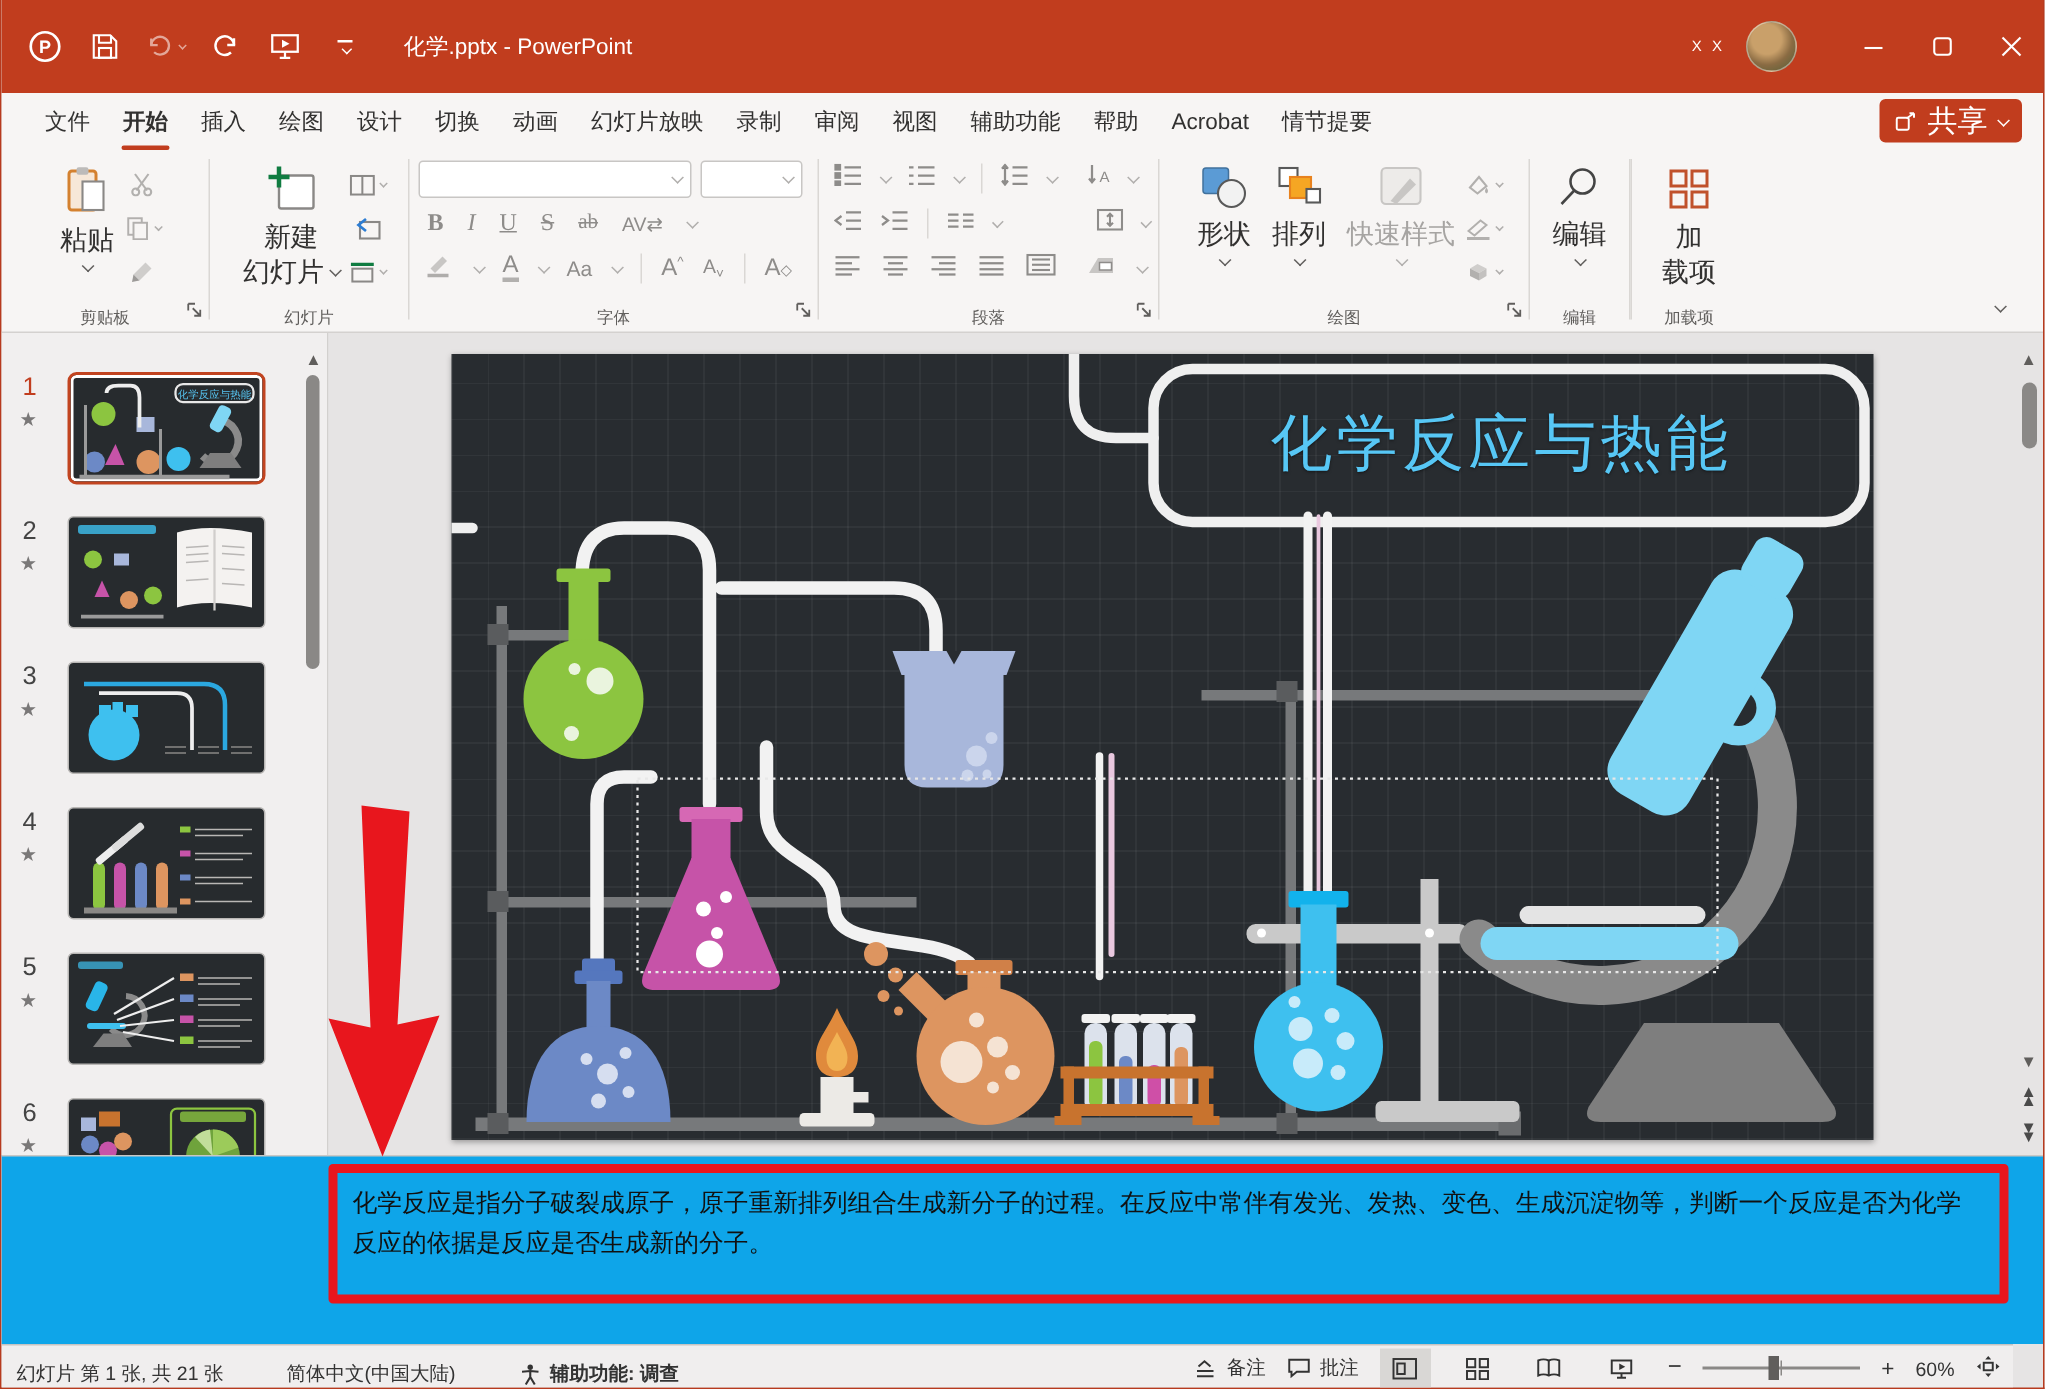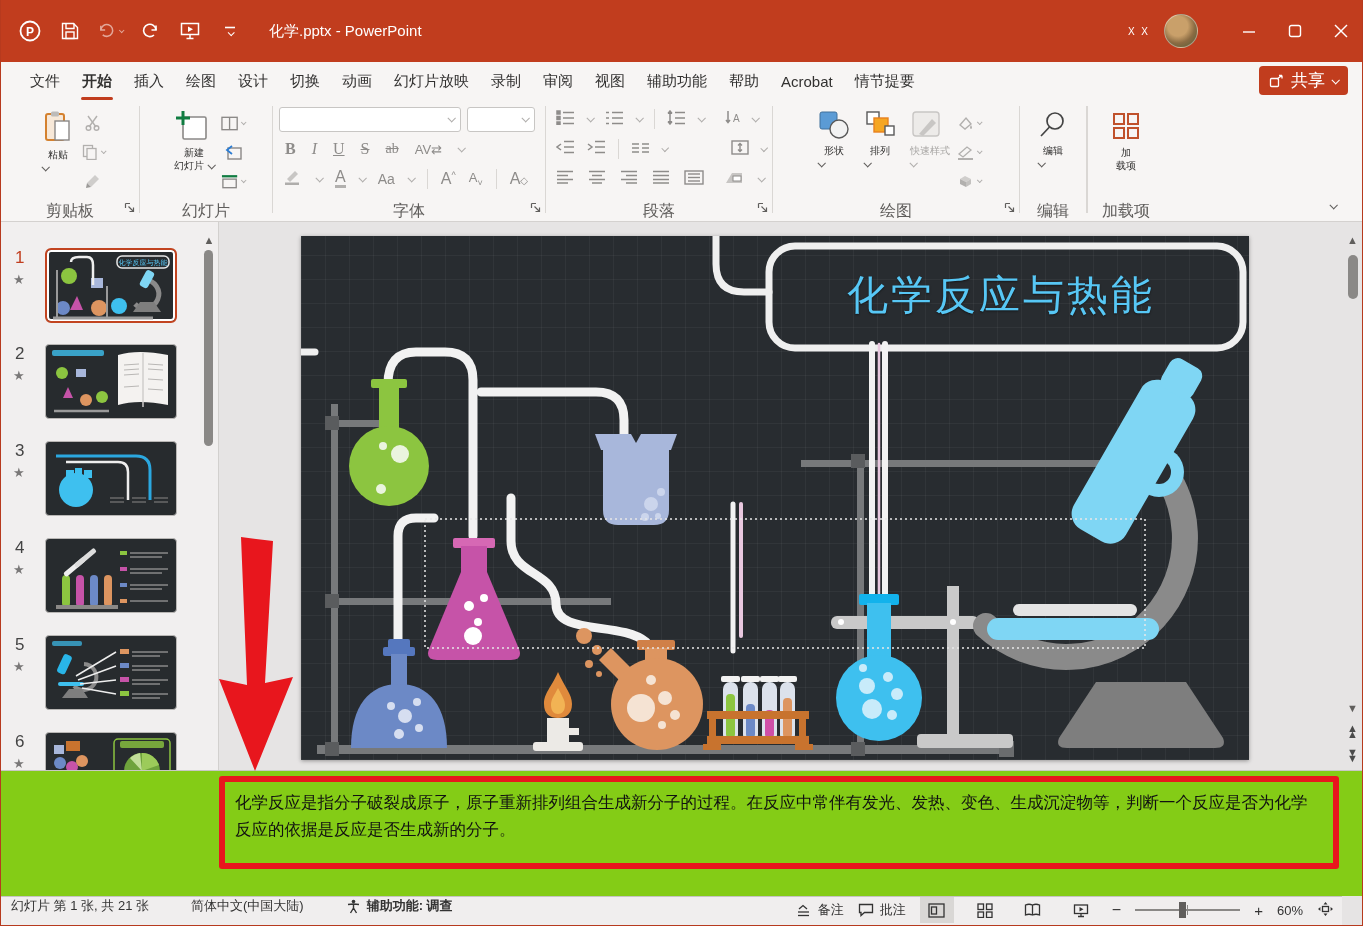--- a/index.html
+++ b/index.html
@@ -17,29 +17,29 @@
   .tb-right { position:absolute; right:0; top:0; height:62px; display:flex; align-items:center; }
   .username { font-size:10px; letter-spacing:2px; margin-right:14px; }
   .avatar { width:34px; height:34px; border-radius:50%; background:radial-gradient(circle at 40% 35%, #c9a06a 0 35%, #8a6b43 60%, #4f5d35 100%); margin-right:28px; border:1px solid rgba(255,255,255,.4); }
   .winbtn { width:46px; height:62px; display:flex; align-items:center; justify-content:center; }
 
   
   .tabrow { position:absolute; left:0; top:62px; width:1363px; height:38px; background:#F7F5F4; display:flex; align-items:center; padding-left:18px; gap:0; }
   .rtab { font-size:15px; color:#323130; padding:0 11px; height:38px; display:flex; align-items:center; position:relative; white-space:nowrap; }
   .rtab.active { font-weight:bold; }
   .rtab.active::after { content:""; position:absolute; left:10px; right:10px; bottom:0; height:3px; background:#C13D1E; border-radius:2px; }
-  .share-btn { position:absolute; right:16px; top:4px; height:29px; background:#C13D1E; border-radius:4px; color:#fff; font-size:17px; display:flex; align-items:center; gap:7px; padding:0 10px; }
+  .share-btn { position:absolute; right:16px; top:4px; height:29px; background:#C13D1E; border-radius:4px; color:#fff; font-size:20px; display:flex; align-items:center; gap:7px; padding:0 10px; }
 
   
   .ribbon { position:absolute; left:0; top:100px; width:1363px; height:122px; background:#F7F5F4; border-bottom:1px solid #D4D1CF; display:flex; }
   .rgroup { position:relative; height:100%; display:flex; flex-direction:column; align-items:center; padding:4px 6px 0 6px; }
   .rgroup .gbody { flex:1; display:flex; align-items:flex-start; }
-  .glabel { font-size:16px; color:#605E5C; height:20px; display:flex; align-items:center; gap:6px; }
+  .glabel { font-size:11px; color:#605E5C; height:20px; display:flex; align-items:center; gap:6px; }
   .gdivider { width:1px; background:#DAD7D4; margin:6px 0 8px 0; }
-  .bigbtn { display:flex; flex-direction:column; justify-content:flex-start; padding:6px 7px 2px; border-radius:3px; font-size:10px; color:#323130; text-align:center; line-height:1.25; }
+  .bigbtn { display:flex; flex-direction:column; align-items:center; justify-content:flex-start; padding:6px 7px 2px; border-radius:3px; font-size:18px; color:#323130; text-align:center; line-height:1.25; }
   .bigbtn .blabel{ margin-top:5px; }
   .dim { color:#A6A4A2 !important; }
   .chev { display:inline-block; width:6px; height:6px; border-right:1.4px solid #605E5C; border-bottom:1.4px solid #605E5C; transform:rotate(45deg) translateY(-1px); }
   .chev.white { border-color:#fff; }
   .chev.dim2 { border-color:#B0AEAC; }
   .smallcol { display:flex; flex-direction:column; justify-content:flex-start; gap:7px; padding-top:8px; }
   .smicon { width:24px; height:22px; display:flex; align-items:center; justify-content:center; gap:3px; }
   .launcher { position:absolute; right:4px; bottom:4px; }
   .fontrow { display:flex; align-items:center; gap:10px; height:30px; }
   .combo { height:25px; border:1px solid #C8C6C4; background:#fff; border-radius:3px; display:flex; align-items:center; justify-content:flex-end; padding-right:6px; }
@@ -65,29 +65,29 @@
            background-image:repeating-linear-gradient(0deg, rgba(255,255,255,.045) 0 1px, transparent 1px 24px),
                             repeating-linear-gradient(90deg, rgba(255,255,255,.045) 0 1px, transparent 1px 24px);
            box-shadow:0 1px 4px rgba(0,0,0,.35); }
   .slide-title { position:absolute; left:480px; top:32px; width:440px; text-align:center; font-size:41px; letter-spacing:3px; color:#57C7F5; text-shadow:0 1px 2px rgba(0,0,0,.5); white-space:nowrap; }
   .slide-subtitle { position:absolute; left:124px; top:292px; width:720px; text-align:center; font-size:24px; color:#14171b; text-shadow:0 0 1px rgba(255,255,255,.12); }
 
   .vscroll { position:absolute; right:3px; top:0; width:15px; height:548px; }
   .arrowglyph { color:#605E5C; font-size:11px; text-align:center; }
 
   
-  .notesarea { position:absolute; left:0; top:770px; width:1363px; height:126px; background:#84cc16; border-top:1px solid #C9C7C5; }
+  .notesarea { position:absolute; left:0; top:770px; width:1363px; height:126px; background:#0ea5e9; border-top:1px solid #C9C7C5; }
   .notes-text { position:absolute; left:234px; top:18px; width:1088px; font-size:16.5px; line-height:1.65; color:#111; }
   .red-box { position:absolute; left:218px; top:5px; width:1120px; height:93px; border:6px solid #E8161D; border-radius:3px; }
 
   
   .red-arrow { position:absolute; left:210px; top:535px; width:90px; height:240px; z-index:40; }
 
   
-  .statusbar { position:absolute; left:0; top:896px; width:1341px; height:29px; background:#F0EEEE; border-top:1px solid #C6C4C2; display:flex; align-items:flex-start; font-size:13px; color:#333; }
+  .statusbar { position:absolute; left:0; top:896px; width:1341px; height:29px; background:#F0EEEE; border-top:1px solid #C6C4C2; display:flex; align-items:flex-end; font-size:13px; color:#333; }
   .sb-left { display:flex; align-items:center; gap:42px; padding-left:10px; }
   .sb-right { position:absolute; right:8px; display:flex; align-items:center; gap:14px; }
   .sb-item { display:flex; align-items:center; gap:6px; }
   .viewbtn { width:34px; height:26px; display:flex; align-items:center; justify-content:center; }
   .viewbtn.sel { background:#D9D7D5; }
   .zoomtrack { position:relative; width:105px; height:2px; background:#8A8886; }
   .zoomthumb { position:absolute; left:44px; top:-7px; width:7px; height:16px; background:#605E5C; }
   .zoomtick { position:absolute; left:52px; top:-4px; width:1px; height:10px; background:#8A8886; }
 </style>
 </head>

